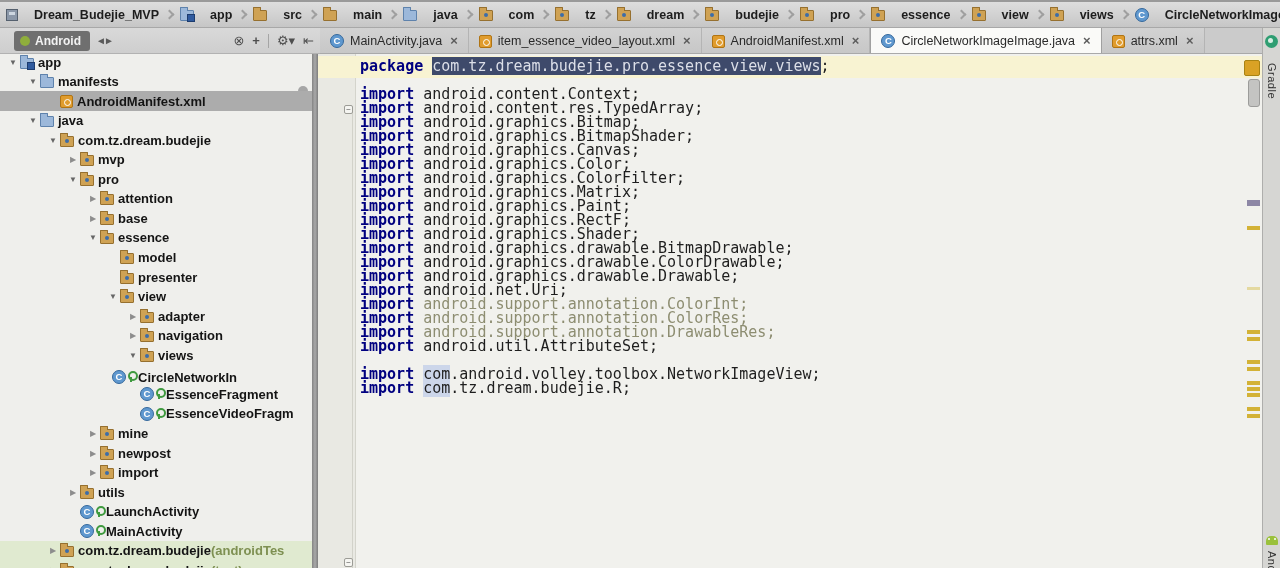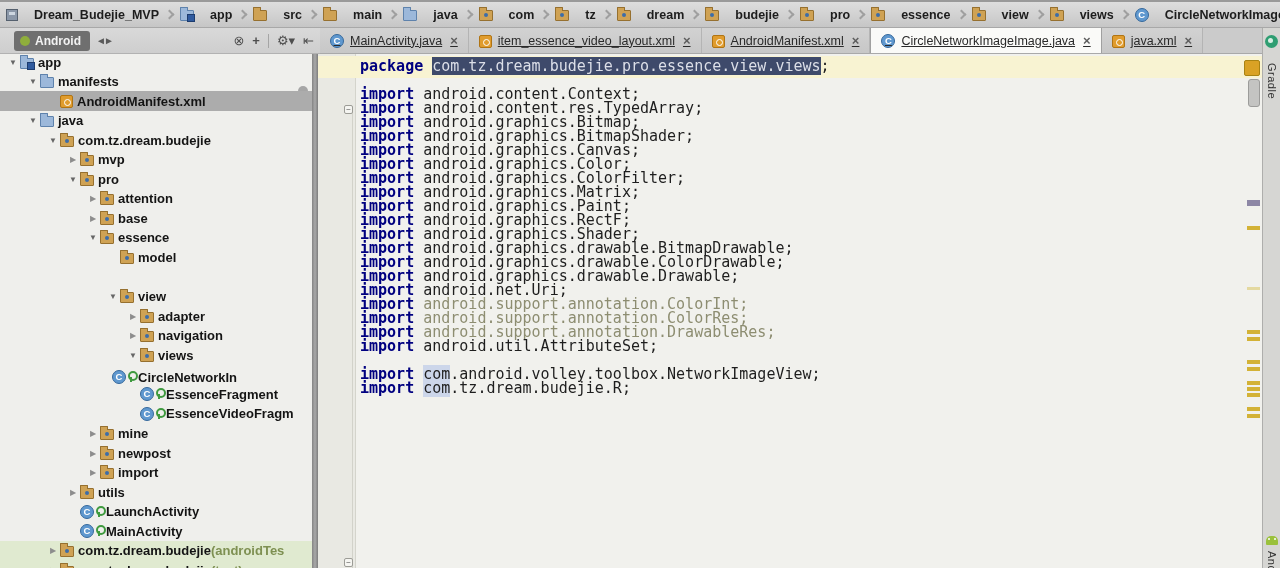--- a/index.html
+++ b/index.html
@@ -24,21 +24,21 @@
     height:20px; padding:0 9px 0 6px; margin-left:8px; }
   .android-btn .dot { width:10px; height:10px; border-radius:50%; background:#8fae3c; }
   .android-btn .lbl { color:#f2f2f2; font-size:12px; font-weight:bold; }
   .ph-icons { margin-left:auto; display:flex; align-items:center; gap:8px; color:#4e4e4e; font-size:13px; }
   .ph-icons .divider { width:1px; height:14px; background:#a5a5a5; }
   .switcher { color:#5a5a5a; font-size:10px; letter-spacing:-2px; }
 
   .tab-bar { position:absolute; left:320px; top:0; width:942px; height:26px; background:#cbcbcb;
     border-bottom:1px solid #a9a9a9; display:flex; align-items:stretch; overflow:hidden; }
   .tab { display:flex; align-items:center; gap:6px; padding:0 10px; border-right:1px solid #b4b4b4;
-    font-size:12.5px; color:#2a2a2a; background:linear-gradient(#d2d2d2,#c7c7c7); cursor:default;text-decoration:underline; }
+    font-size:12.5px; color:#2a2a2a; background:linear-gradient(#d2d2d2,#c7c7c7); cursor:default; }
   .tab.active { background:#fafaf8; border-right:1px solid #a0a0a0; border-left:1px solid #a0a0a0; }
   .tab .close { color:#5d5d5d; font-size:13px; font-weight:bold; margin-left:2px; }
 
   
   .ic { display:inline-block; position:relative; flex:none; }
   .ic-folder, .ic-package, .ic-source, .ic-module { width:14px; height:11px; border-radius:1px; margin-top:2px; }
   .ic-folder, .ic-package { background:#cfa254; border:1px solid #96702f; }
   .ic-source, .ic-module { background:#9cb8da; border:1px solid #5e82ac; }
   .ic-folder::before, .ic-package::before { content:""; position:absolute; left:-1px; top:-4px; width:6px; height:3px;
     background:#cfa254; border:1px solid #96702f; border-bottom:none; border-radius:1px 1px 0 0; }
@@ -214,21 +214,21 @@
         <span class="tab-label">AndroidManifest.xml</span>
         <span class="close">×</span>
       </div>
       <div class="tab active">
         <span class="ic ic-class"></span>
         <span class="tab-label">CircleNetworkImageImage.java</span>
         <span class="close">×</span>
       </div>
       <div class="tab">
         <span class="ic ic-xml"></span>
-        <span class="tab-label">java.xml</span>
+        <span class="tab-label">attrs.xml</span>
         <span class="close">×</span>
       </div>
     </div>
 </div>
 
 <div class="project-tree" id="tree">
   <div class="tree-scroll-thumb"></div>
 <div class="tree-row" style="top: -2px; padding-left: 6px;">
       <span class="arrow">▼</span>
       <span class="ic ic-module"></span>
@@ -276,20 +276,25 @@
     </div>
     <div class="tree-row" style="top: 173.95px; padding-left: 86px;">
       <span class="arrow">▼</span>
       <span class="ic ic-package"></span>
       <span class="t-label">essence</span>
     </div>
     <div class="tree-row" style="top: 193.5px; padding-left: 106px;">
       <span class="arrow"></span>
       <span class="ic ic-package"></span>
       <span class="t-label">model</span>
+    </div>
+    <div class="tree-row" style="top: 213.05px; padding-left: 106px;">
+      <span class="arrow"></span>
+      <span class="ic ic-package"></span>
+      <span class="t-label">presenter</span>
     </div>
     <div class="tree-row" style="top: 232.6px; padding-left: 106px;">
       <span class="arrow">▼</span>
       <span class="ic ic-package"></span>
       <span class="t-label">view</span>
     </div>
     <div class="tree-row" style="top: 252.15px; padding-left: 126px;">
       <span class="arrow col">▶</span>
       <span class="ic ic-package"></span>
       <span class="t-label">adapter</span>

